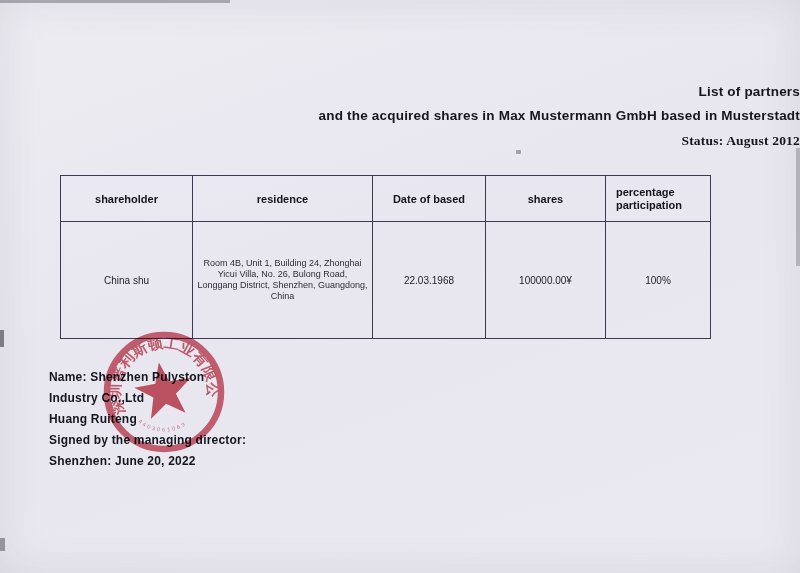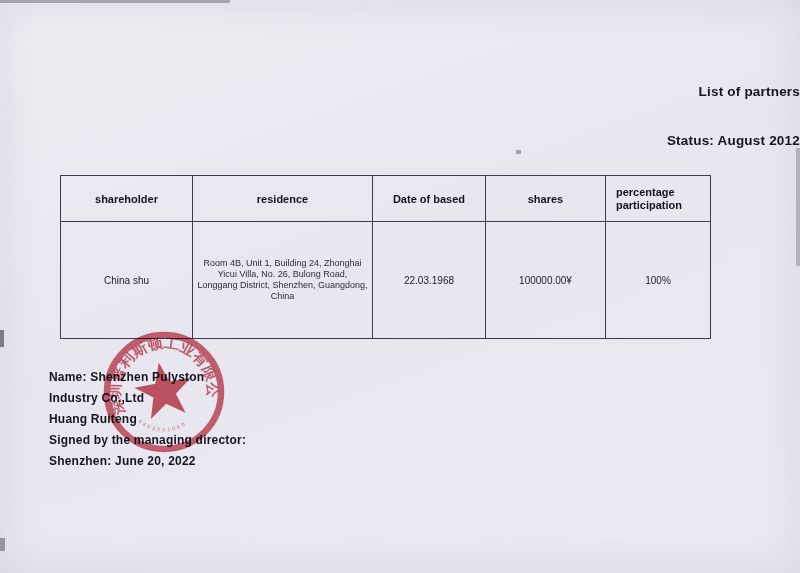--- a/index.html
+++ b/index.html
@@ -22,21 +22,21 @@
   .edge-right{left:796px;top:148px;width:4px;height:118px;background:#6a6a77;opacity:.38;}
   .speck{left:516px;top:150px;width:5px;height:4px;background:#8e8e9a;opacity:.8;border-radius:1px;}
 
   
   .title{
     position:absolute;left:0;width:800px;text-align:right;
     font-weight:bold;font-size:13.5px;letter-spacing:.2px;color:#15151f;
   }
   .t1{top:84px;}
   .t2{top:108px;}
-  .t3{top:133px;}
+  .t3{top:133px;font-family:Liberation Serif, serif;}
 
   
   table.partners{
     position:absolute;left:60px;top:175px;width:650px;
     border-collapse:collapse;table-layout:fixed;
     font-size:10px;color:#1c1c28;padding-left:13px;
   }
   table.partners th, table.partners td{
     border:1.4px solid #3b3b50;
     text-align:center;vertical-align:middle;
@@ -70,20 +70,21 @@
 
 <div class="page">
 
   <div class="artifact edge-top"></div>
   <div class="artifact edge-left-a"></div>
   <div class="artifact edge-left-b"></div>
   <div class="artifact edge-right"></div>
   <div class="artifact speck"></div>
 
   <div class="title t1">List of partners</div>
+  <div class="title t2">and the acquired shares in Max Mustermann GmbH based in Musterstadt</div>
   <div class="title t3">Status: August 2012</div>
 
   <table class="partners">
     <colgroup>
       <col style="width:132px">
         <col style="width:180px">
         <col style="width:113px">
       <col style="width:120px">
         <col style="width:105px">
     </colgroup>

